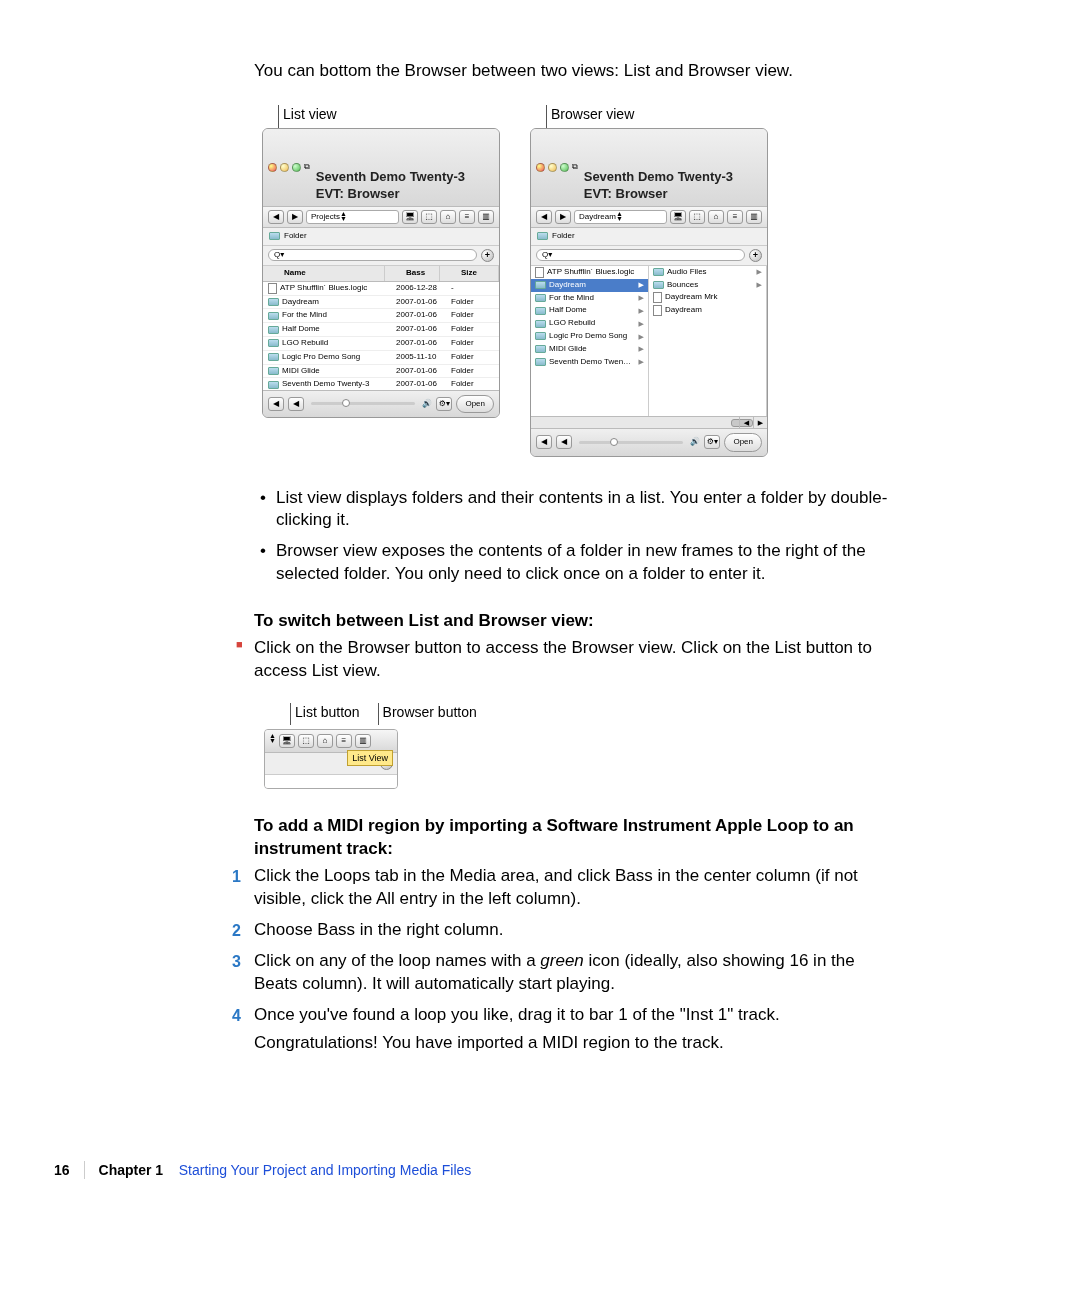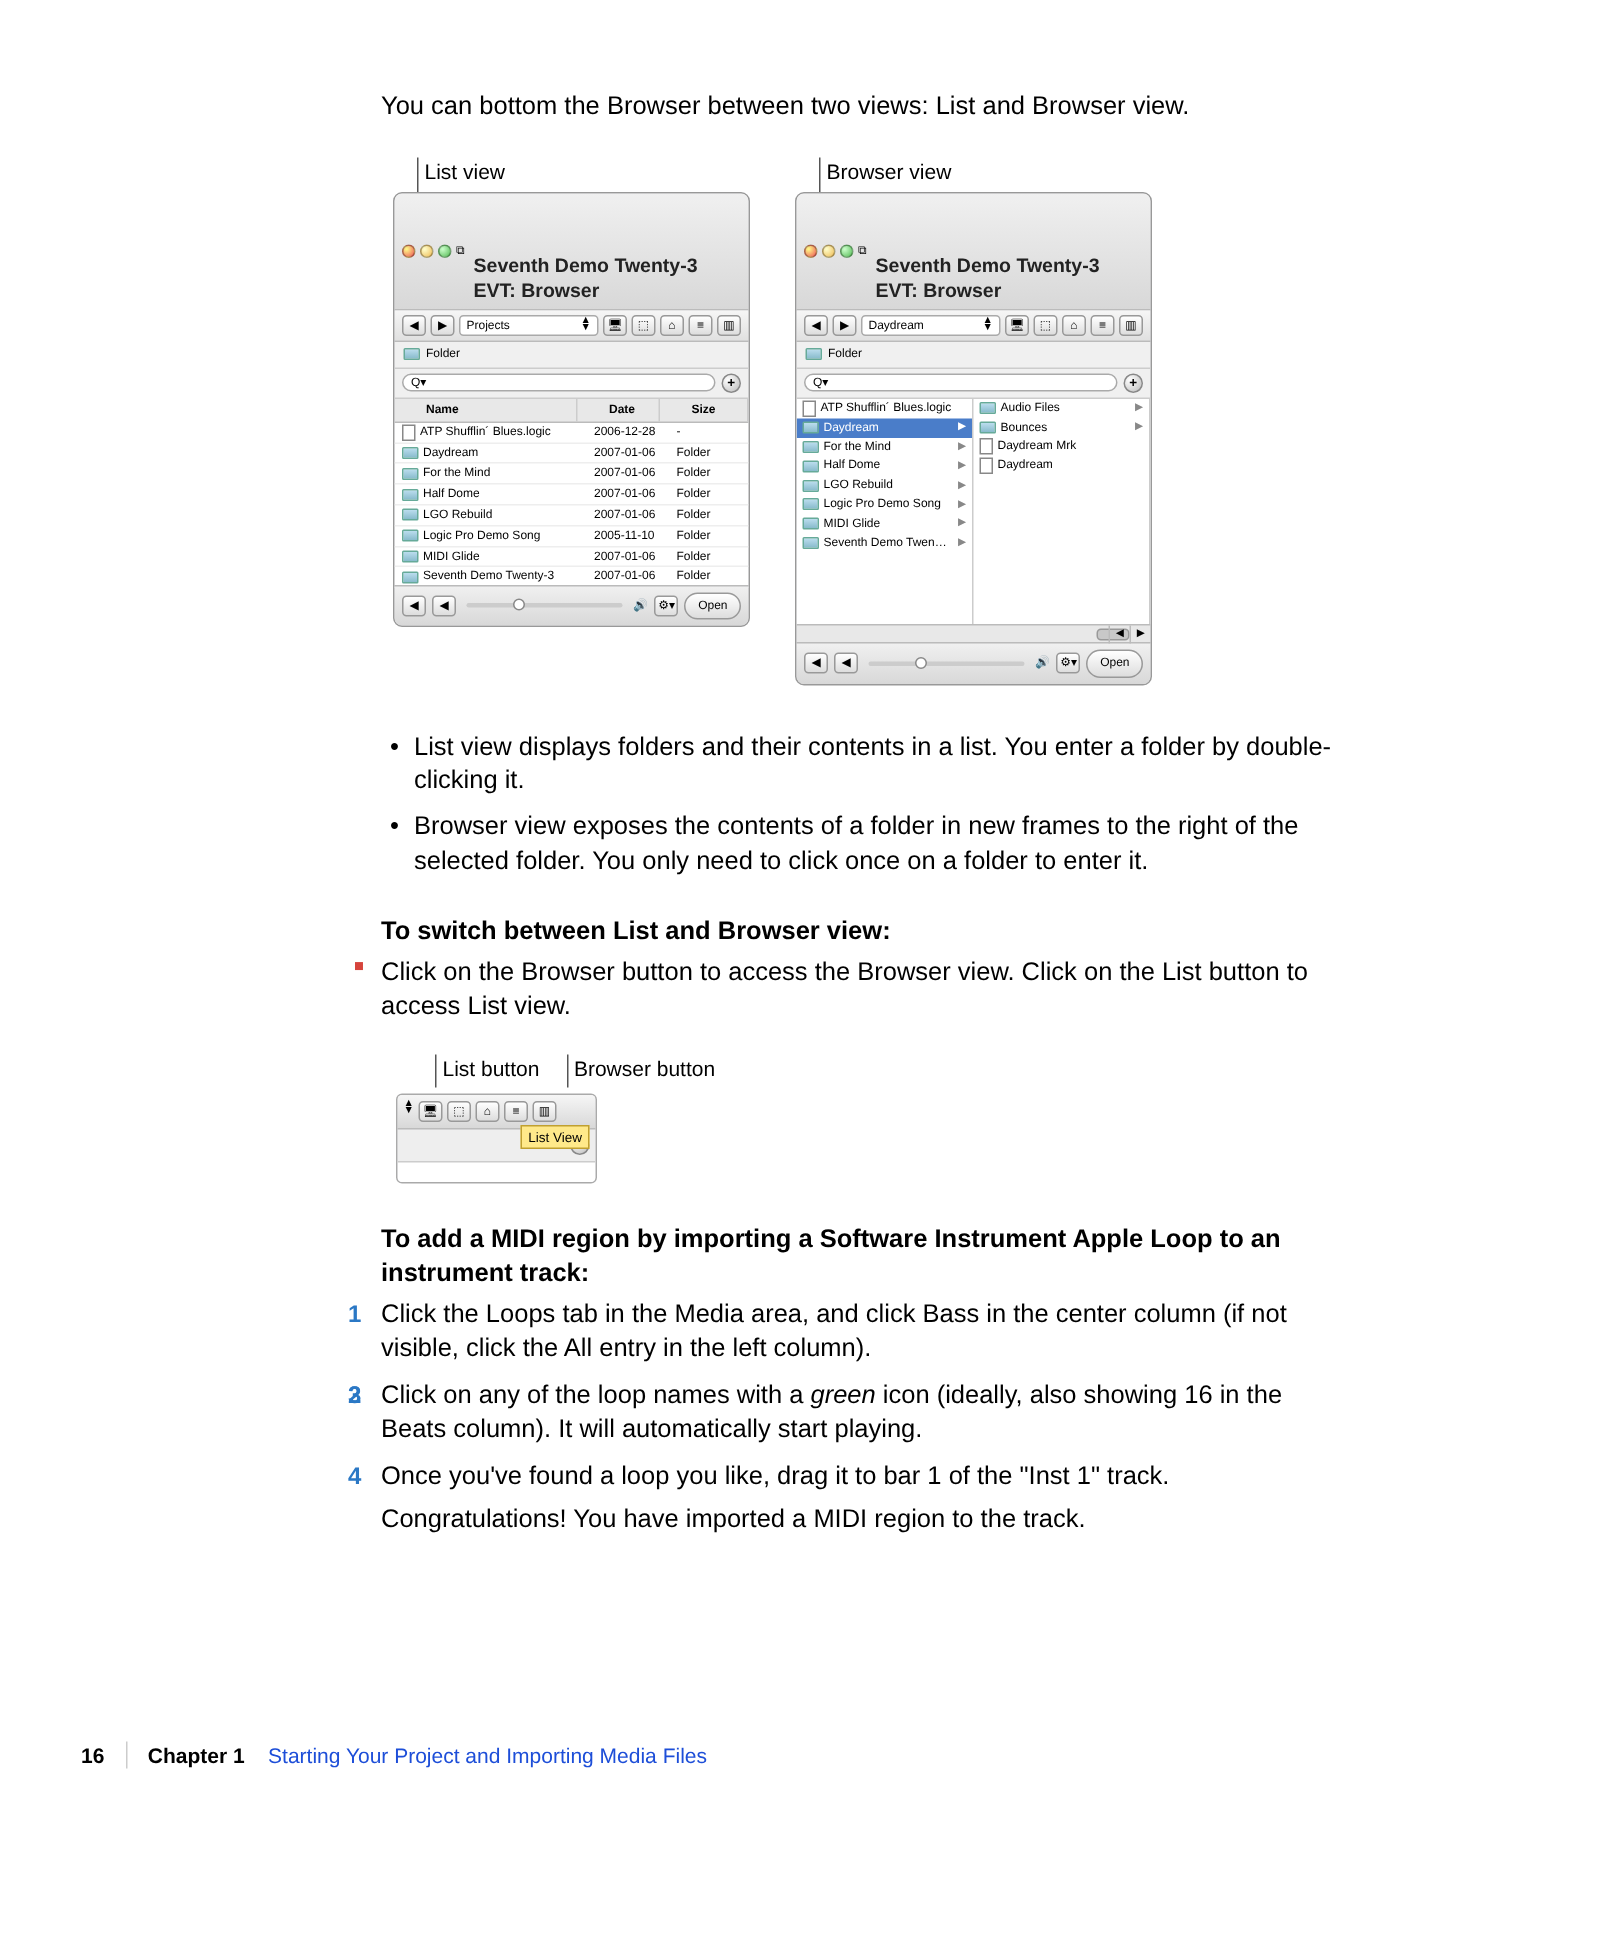--- a/index.html
+++ b/index.html
@@ -79,21 +79,20 @@
     font-size: 8px;
   }
   .tb-path {
     flex: 1;
     background: #fff;
     border: 1px solid #aaa;
     border-radius: 3px;
     padding: 1px 4px;
     font-size: 8px;
     display: flex;
-    justify-content: space-between;
     align-items: center;
     height: 14px;
   }
   .tb-updown { font-size: 7px; line-height: 0.7; }
   .folder-bar {
     display: flex;
     align-items: center;
     padding: 3px 6px;
     gap: 4px;
     background: #f0f0f0;
@@ -383,21 +382,21 @@
           <span>Folder</span>
         </div>
         <div class="search-bar">
           <div class="search-field">
             <span>Q▾</span>
           </div>
           <div class="plus-btn">+</div>
         </div>
         <div class="list-header">
           <div class="col-name">Name</div>
-          <div class="col-date">Date</div>
+          <div class="col-date">Bass</div>
           <div class="col-size">Size</div>
         </div>
         <div class="list-rows">
           <div class="list-row">
               <div class="col-name">
                 <span class="file-icon"></span>
                 <span>ATP Shufflin´ Blues.logic</span>
               </div>
               <div class="col-date">2006-12-28</div>
               <div class="col-size">-</div>
@@ -651,20 +650,21 @@
   </div>
 
   <p class="heading">To add a MIDI region by importing a Software Instrument Apple Loop to an instrument track:</p>
   <ol class="num-steps">
     <li>
       <span class="stepnum">1</span>
       <span class="stepbody">Click the Loops tab in the Media area, and click Bass in the center column (if not visible, click the All entry in the left column).</span>
     </li>
     <li>
       <span class="stepnum">2</span>
+      <span class="stepbody">Choose Bass in the right column.</span>
     </li>
     <li>
       <span class="stepnum">3</span>
       <span class="stepbody"><span>Click on any of the loop names with a </span><em>green</em><span> icon (ideally, also showing 16 in the Beats column). It will automatically start playing.</span></span>
     </li>
     <li>
       <span class="stepnum">4</span>
       <span class="stepbody">Once you've found a loop you like, drag it to bar 1 of the "Inst 1" track.</span>
       <span class="stepnote">Congratulations! You have imported a MIDI region to the track.</span>
     </li>

